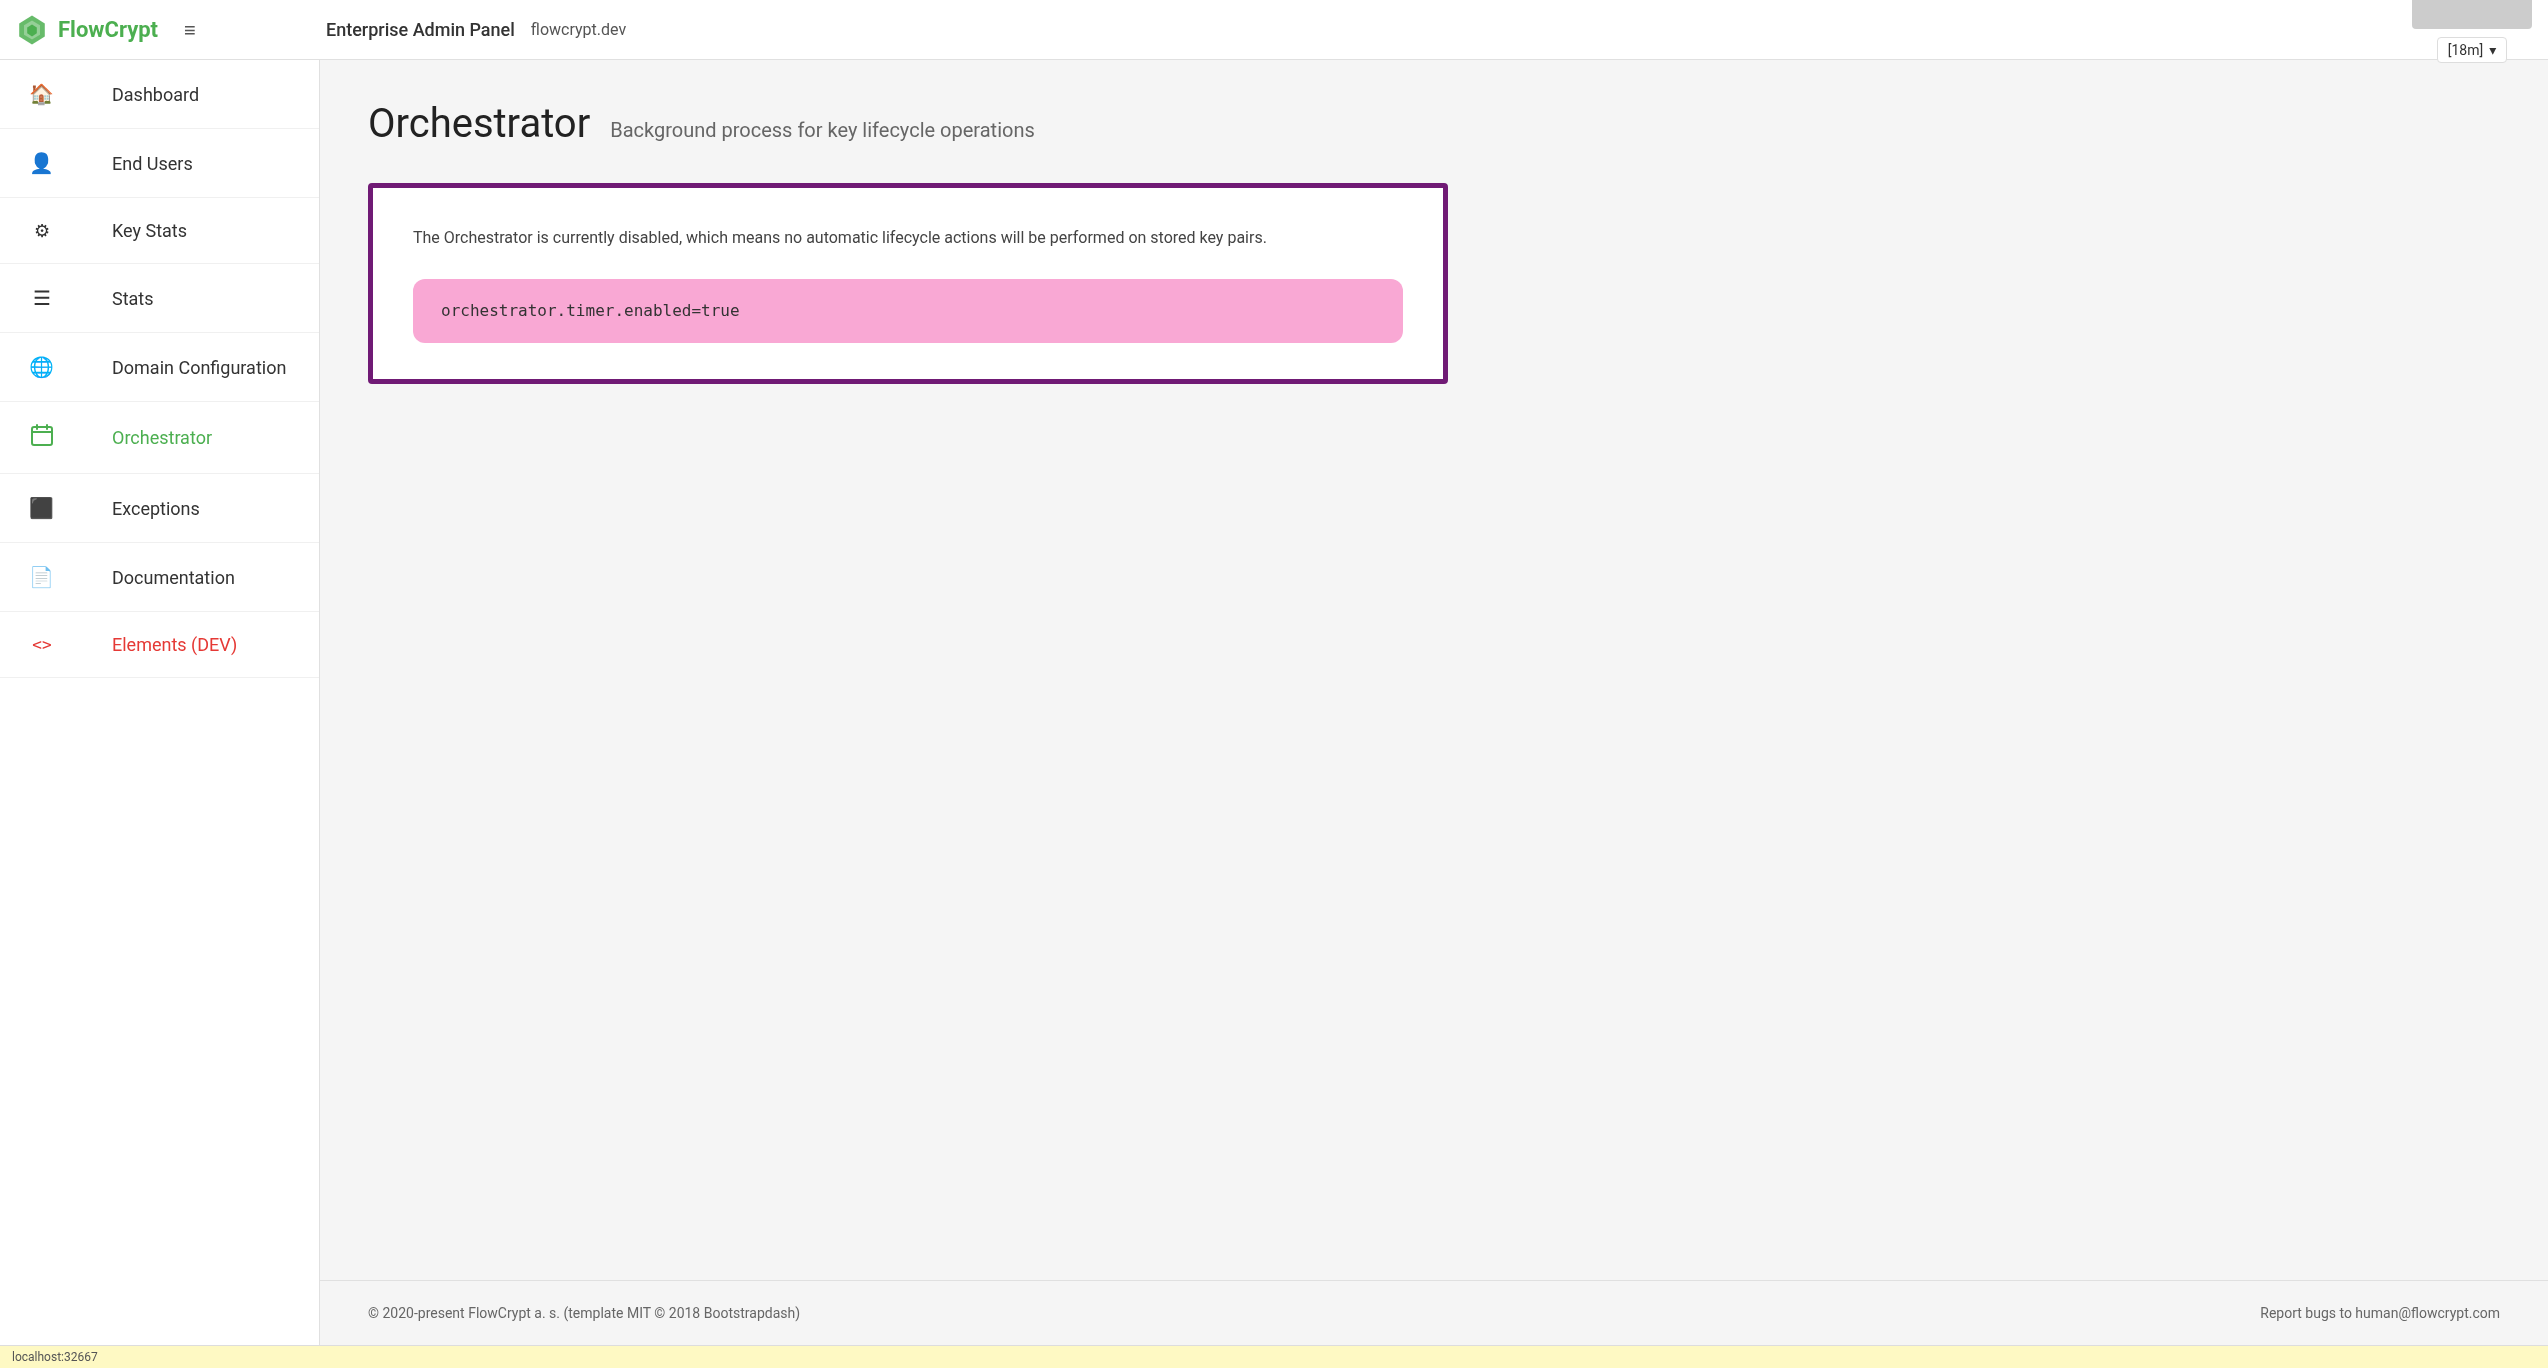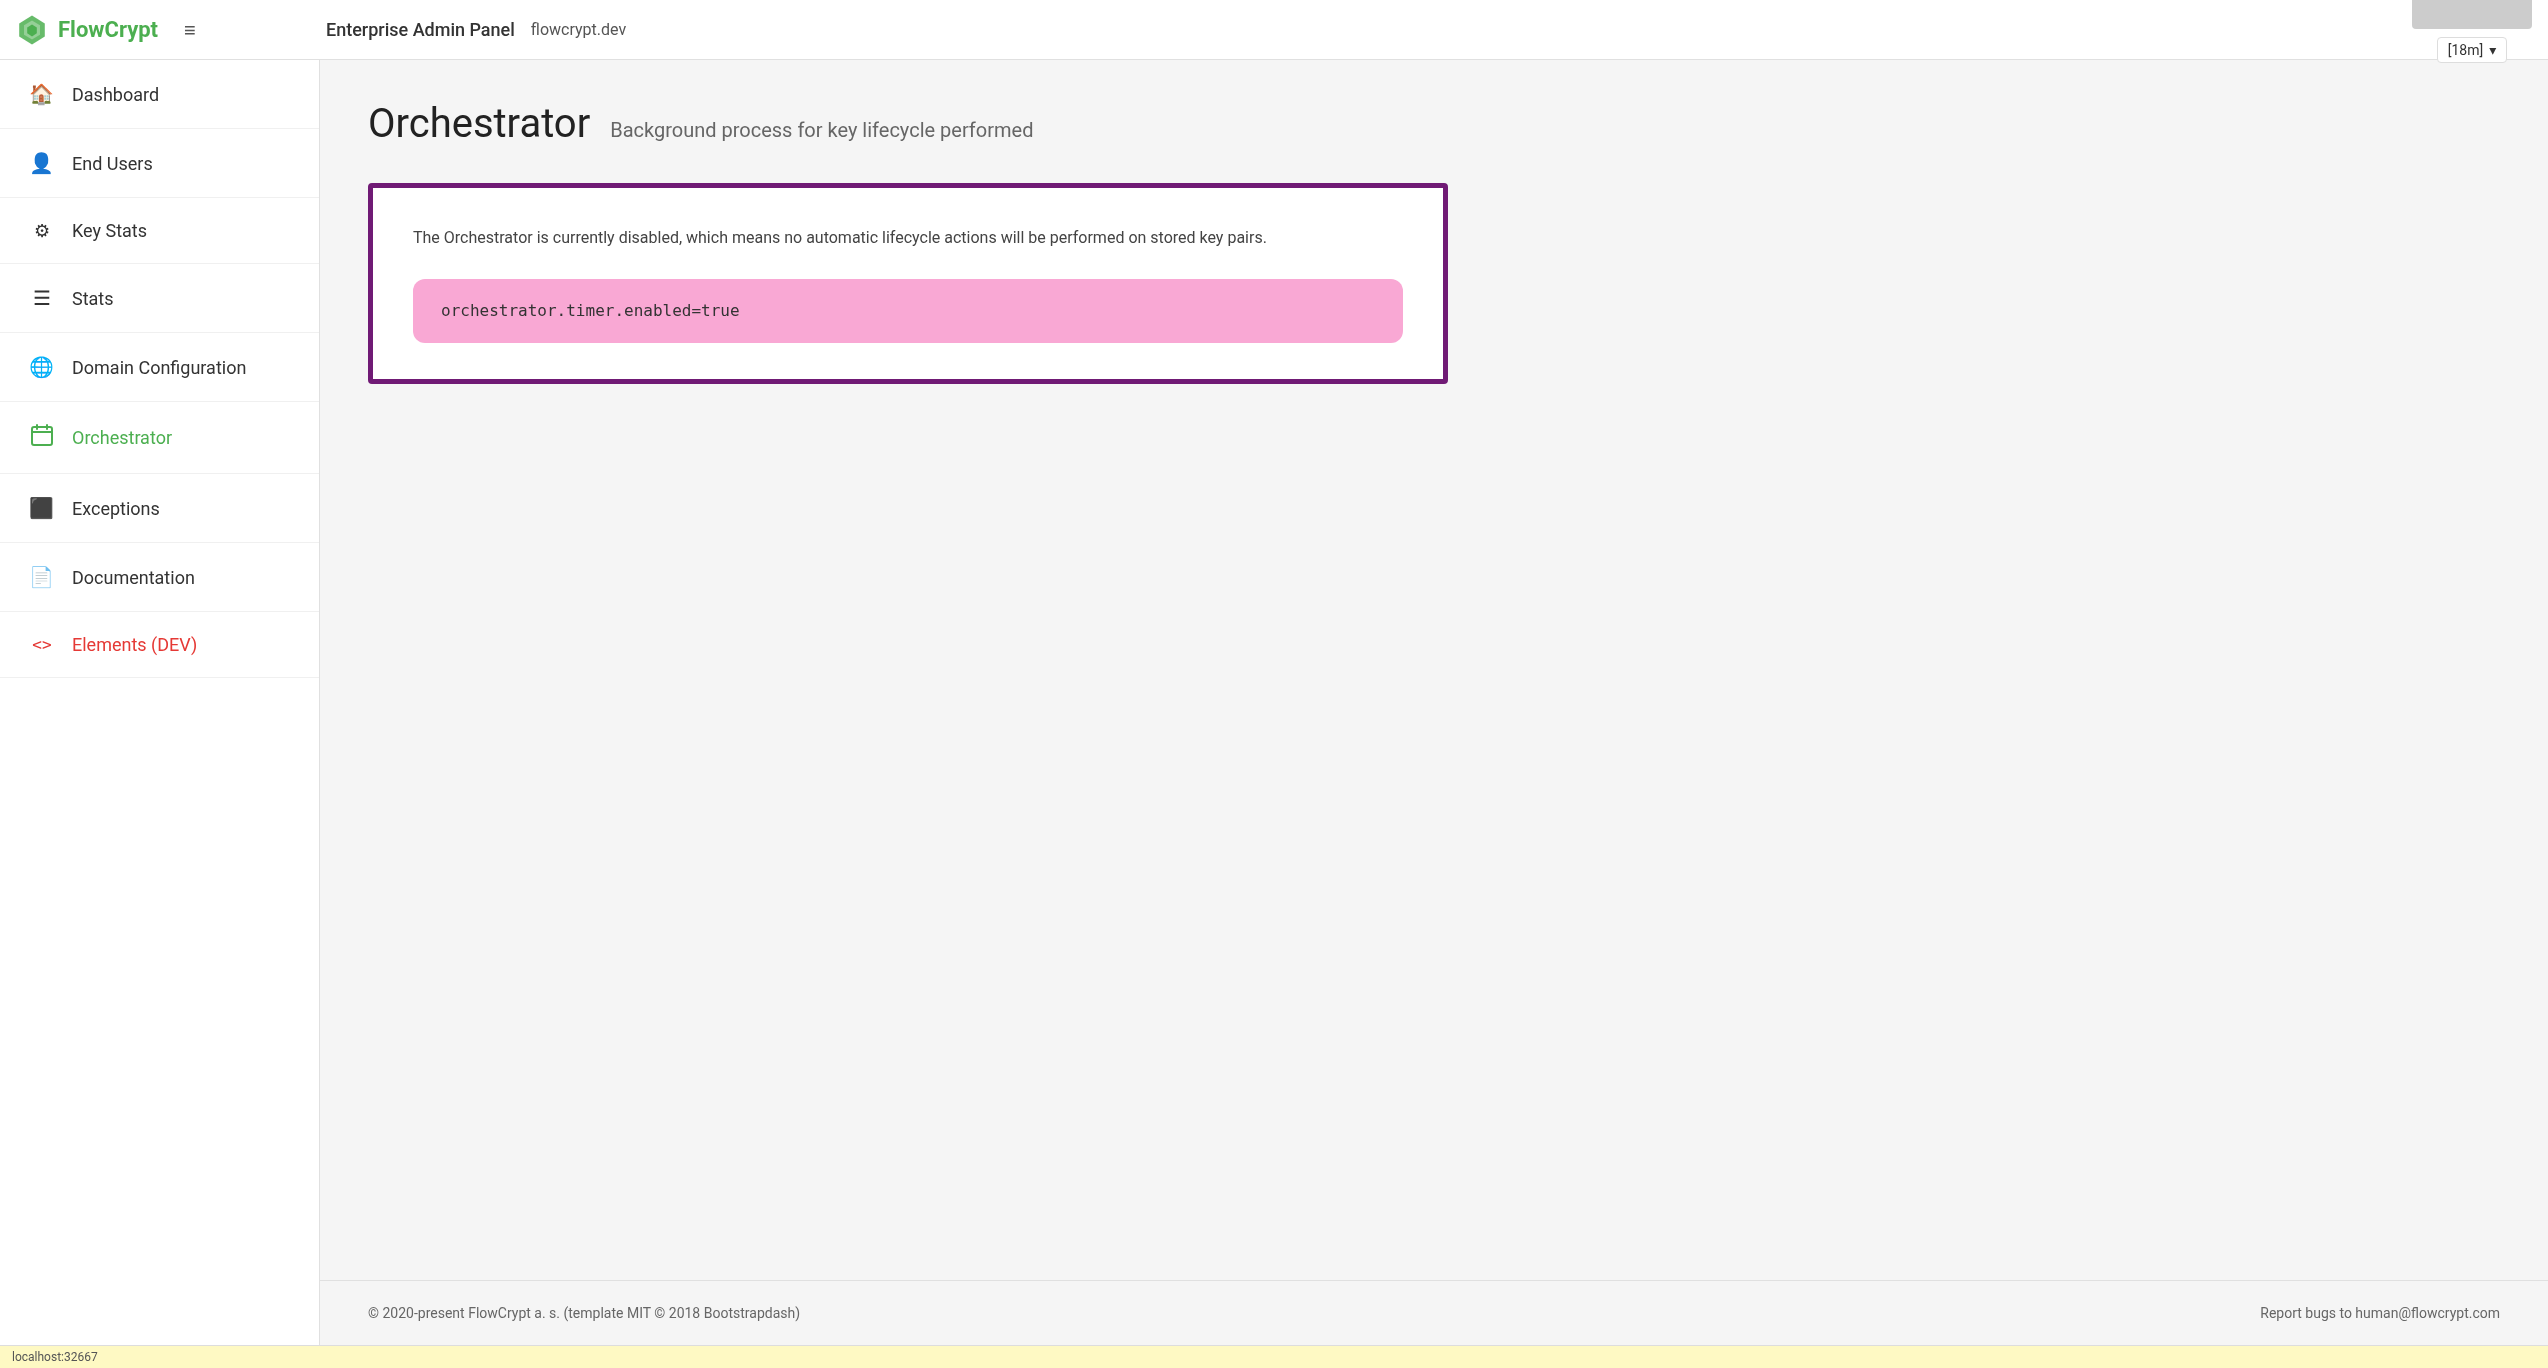--- a/index.html
+++ b/index.html
@@ -108,21 +108,21 @@
     .sidebar-item.active { color: #4caf50; }
     .sidebar-item.active .sidebar-icon { color: #4caf50; }
     .sidebar-item.dev-item { color: #e53935; }
     .sidebar-item.dev-item .sidebar-icon { color: #e53935; }
     .sidebar-icon {
       font-size: 20px;
       width: 28px;
       text-align: center;
       flex-shrink: 0;
     }
-    .sidebar-label { font-weight: 400; }
+    .sidebar-label { font-weight: 400; margin-left: 40px; }
 
     
     .main-content {
       flex: 1;
       overflow-y: auto;
       background: #f5f5f5;
       display: flex;
       flex-direction: column;
     }
     .content-area {
@@ -270,21 +270,21 @@
     <a class="sidebar-item dev-item">
       <span class="sidebar-icon" style="color:#e53935; font-family:monospace; font-size:16px;">&lt;&gt;</span>
       <span class="sidebar-label" style="color:#e53935;">Elements (DEV)</span>
     </a>
   </nav>
 
   <div class="main-content">
     <div class="content-area">
       <div class="page-header">
         <h1 class="page-title">Orchestrator</h1>
-        <span class="page-subtitle">Background process for key lifecycle performed</span>
+        <span class="page-subtitle">Background process for key lifecycle operations</span>
       </div>
 
       <div class="card">
         <div class="card-body-text">
           <span>The Orchestrator is currently disabled, which means no automatic lifecycle actions will be performed on stored key pairs.</span>
           <br>
         </div>
         <div class="code-block">
           <code>orchestrator.timer.enabled=true</code>
         </div>

